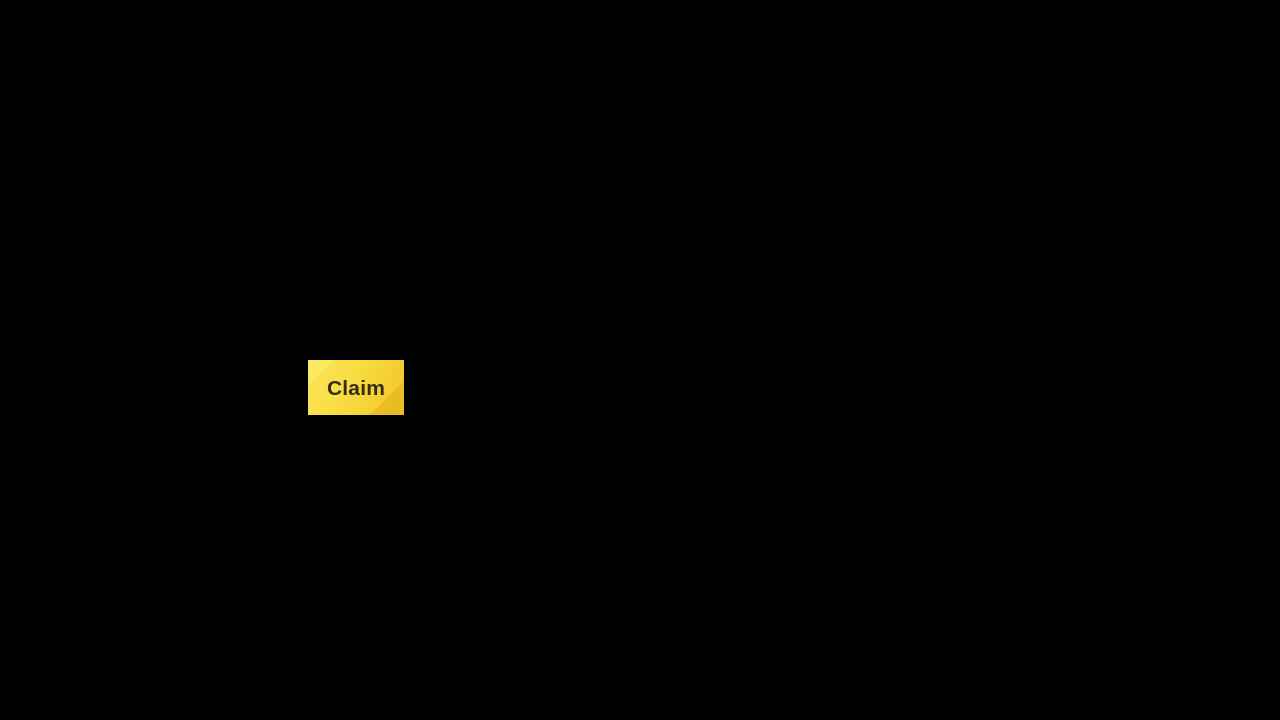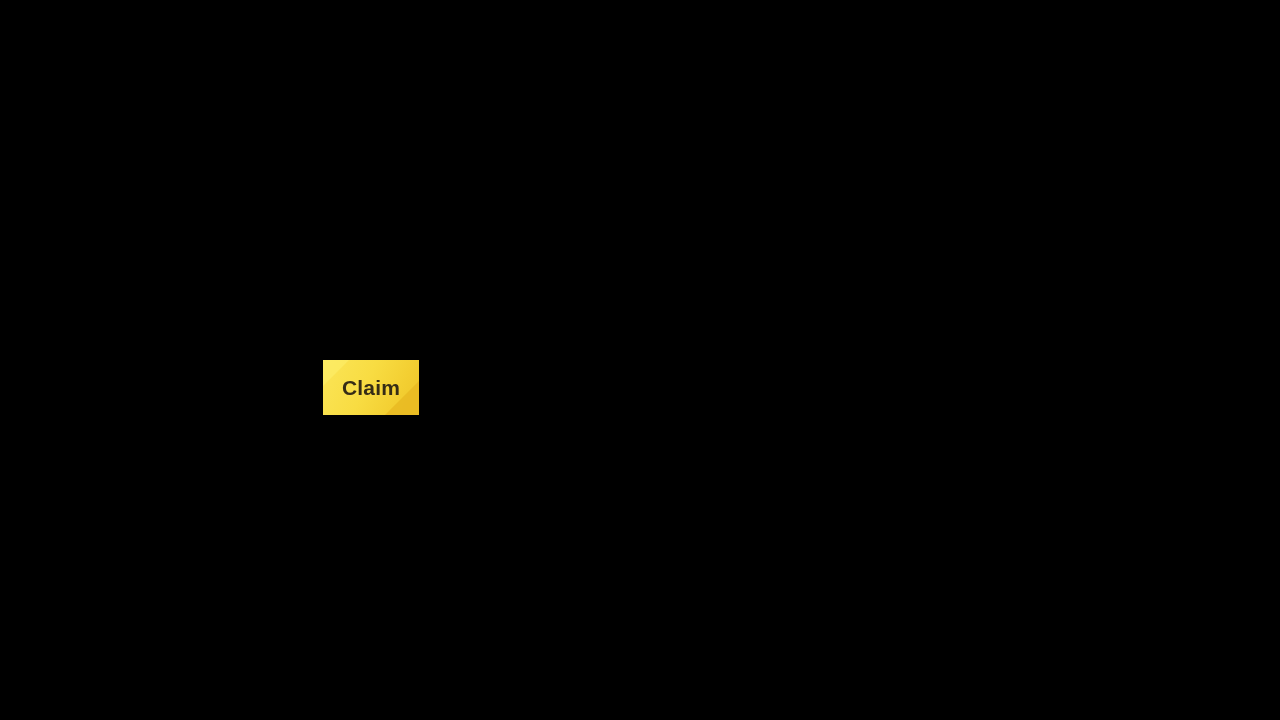--- a/index.html
+++ b/index.html
@@ -11,21 +11,21 @@
     font-family: "Liberation Sans", sans-serif;
   }
 
   body {
     background: #000000;
     position: relative;
   }
 
   .stage {
     position: absolute;
-    left: 16px;
+    left: 1px;
     top: 0;
     width: 1032px;
     height: 720px;
     background: #000000;
   }
 
   .claim-btn {
     position: absolute;
     left: 307px;
     top: 360px;

